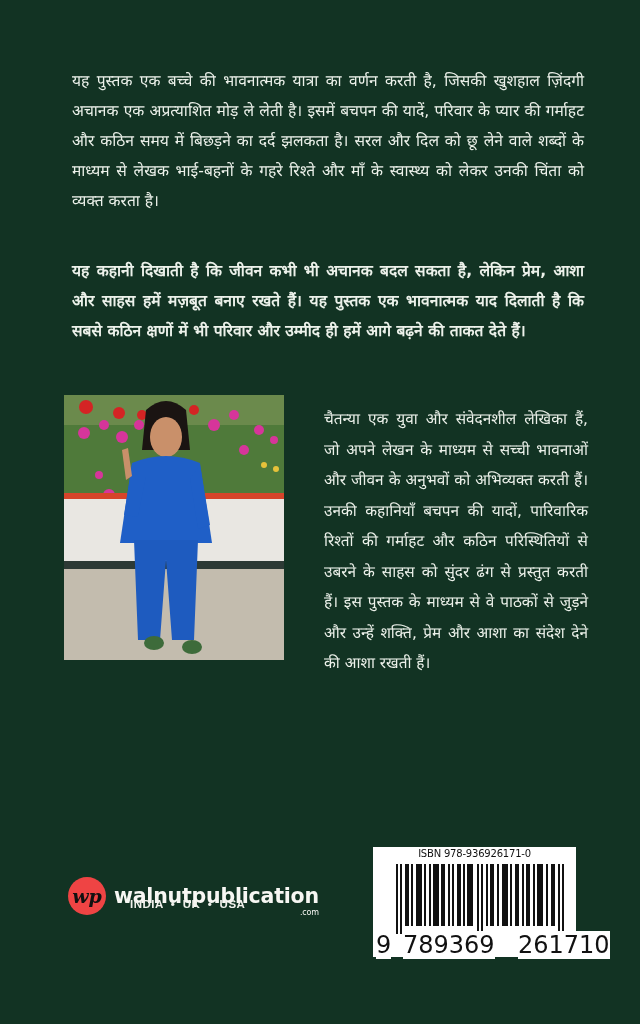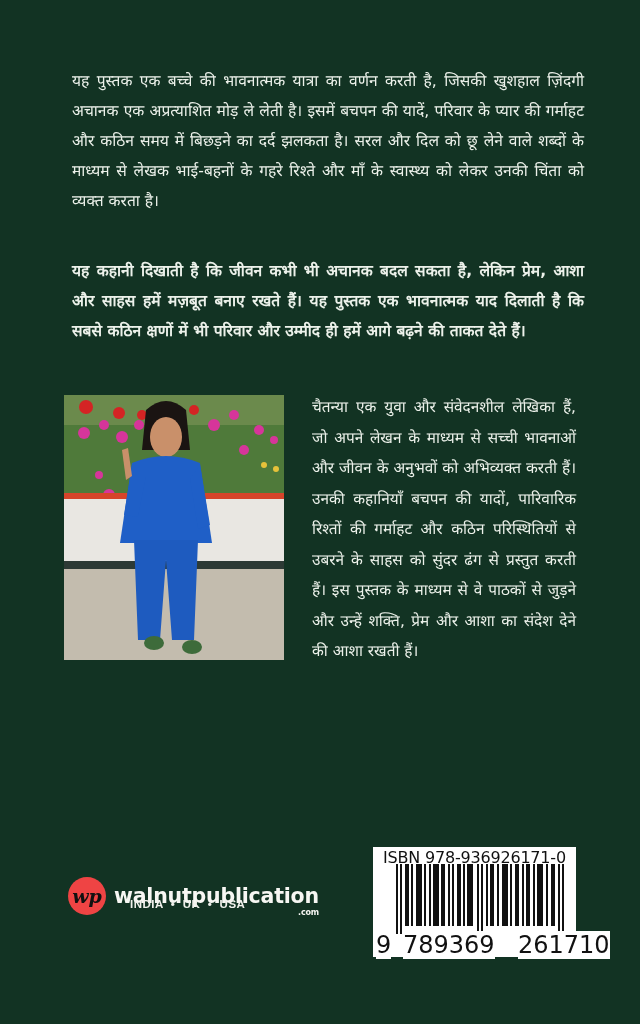--- a/index.html
+++ b/index.html
@@ -23,54 +23,54 @@
   .photo {
     position: absolute;
     left: 64px; top: 395px; width: 220px; height: 265px;
     overflow: hidden;
     background: #bdb6a7;
   }
   .bio {
     position: absolute;
     left: 312px; top: 392px; width: 264px;
     font-size: 15.4px; line-height: 30.5px;
-    text-align: justify; margin: 0;
+    text-align: justify; margin: 12px;
   }
   .logo-wrap {
     position: absolute; left: 68px; top: 877px;
     display: flex; align-items: center;
   }
   .logo-circle {
     width: 38px; height: 38px; border-radius: 50%;
     background: #ef4444; color: #111;
     display: flex; align-items: center; justify-content: center;
     font-family: "DejaVu Serif", serif; font-style: italic; font-size: 19px; font-weight: bold;
   }
   .logo-text {
     margin-left: 8px;
     font-family: "DejaVu Sans", sans-serif; font-weight: bold;
     font-size: 20.5px; color: #f7f7f3; letter-spacing: -0.2px;
     position: relative;
   }
   .logo-com {
     position: absolute; right: 0; top: 24px;
-    font-size: 8px; font-weight: bold; color: #f7f7f3;
+    font-size: 8px; font-weight: normal; color: #f7f7f3;
   }
   .regions {
     position: absolute; left: 130px; top: 898px;
     font-family: Liberation Sans, sans-serif; font-weight: bold;
     font-size: 11.5px; color: #f1f1ec; letter-spacing: 0.5px;
   }
   .barcode-box {
     position: absolute; left: 373px; top: 847px; width: 203px; height: 110px;
     background: #fff;
   }
   .isbn-top {
     position: absolute; top: 1px; left: 0; right: 0; text-align: center;
-    font-family: "DejaVu Sans", sans-serif; font-size: 16px; color: #111;
+    font-family: "DejaVu Sans", sans-serif; font-size: 10px; color: #111;
     letter-spacing: -0.2px;
   }
   .bars {
     position: absolute; left: 23px; top: 17px; width: 172px; height: 70px;
   }
   .digits {
     position: absolute; left: 0; right: 0; bottom: 0;
     font-family: "DejaVu Sans", sans-serif; font-size: 24px; color: #111;
   }
   .digits span { position: absolute; bottom: -2px; background: #fff; }

